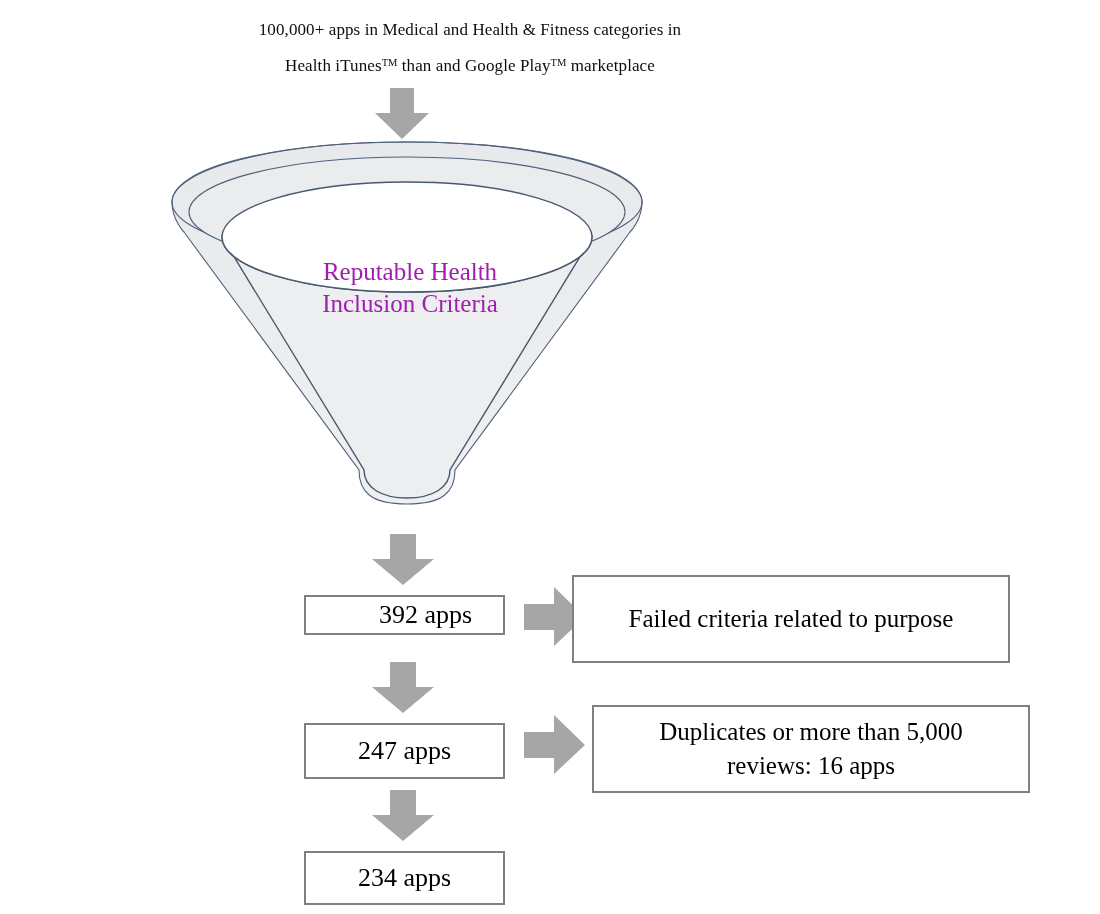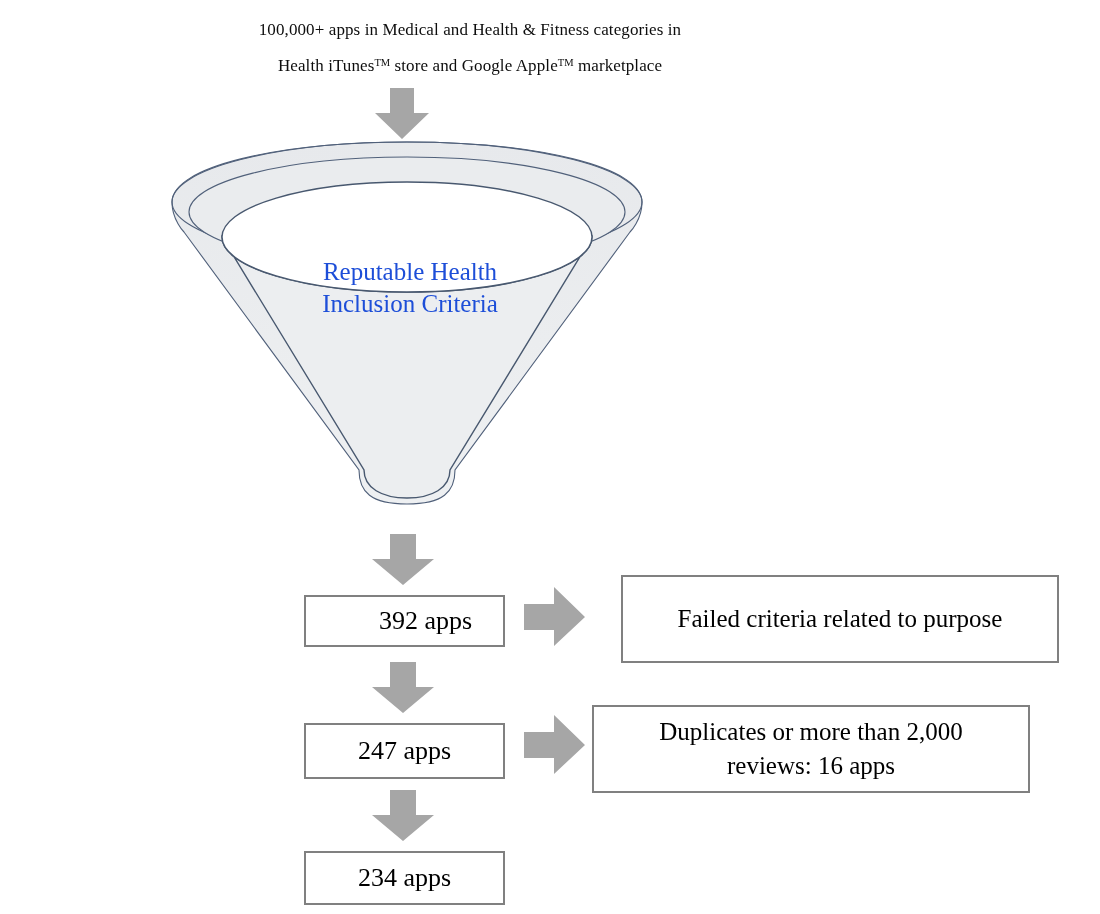--- a/index.html
+++ b/index.html
@@ -48,21 +48,21 @@
   #funnel-svg { display: block; width: 500px; height: 395px; }
 
   #funnel-label {
     position: absolute;
     left: 160px;
     top: 256px;
     width: 500px;
     text-align: center;
     font-size: 25px;
     line-height: 32px;
-    color: #1d4ed8;
+    color: #a21caf;
     pointer-events: none;
   }
   #funnel-label .line { display: block; }
 
   
   .arrow-down, .arrow-right {
     position: absolute;
   }
   .arrow-down svg, .arrow-right svg { display: block; }
 
@@ -83,39 +83,39 @@
     line-height: 30px;
   }
   .reason-box {
     font-size: 25px;
     line-height: 34px;
     padding: 0 14px;
   }
   .reason-box .inner { display: block; }
   .reason-box .line { display: block; white-space: nowrap; }
 
-  #box-392  { left: 304px; top: 595px;  width: 201px; height: 52px; padding-left: 42px; }
+  #box-392  { left: 304px; top: 595px;  width: 201px; height: 40px; padding-left: 42px; }
   #box-247  { left: 304px; top: 723px;  width: 201px; height: 56px; }
   #box-234  { left: 304px; top: 851px;  width: 201px; height: 54px; text-align: center; }
-  #box-failed    { left: 621px; top: 575px; width: 438px; height: 88px; }
+  #box-failed    { left: 572px; top: 575px; width: 438px; height: 88px; }
   #box-duplicates{ left: 592px; top: 705px; width: 438px; height: 88px; }
 
   #arrow-top      { left: 374px; top: 88px;  }
   #arrow-funnel   { left: 370px; top: 534px; }
   #arrow-392-247  { left: 370px; top: 662px; }
   #arrow-247-234  { left: 370px; top: 790px; }
   #arrow-r-1      { left: 524px; top: 586px; }
   #arrow-r-2      { left: 524px; top: 714px; }
 </style>
 </head>
 <body>
 
 <div id="header-text">
   <span class="line">100,000+ apps in Medical and Health &amp; Fitness categories in</span>
-  <span class="line"><span>Health iTunes</span><sup class="tm">TM</sup><span> store and Google Apple</span><sup class="tm">TM</sup><span> marketplace</span></span>
+  <span class="line"><span>Health iTunes</span><sup class="tm">TM</sup><span> than and Google Play</span><sup class="tm">TM</sup><span> marketplace</span></span>
 </div>
 
 <div class="arrow-down" id="arrow-top">
   <svg width="56" height="52" viewBox="0 0 56 52" xmlns="http://www.w3.org/2000/svg">
     <polygon points="16,0 40,0 40,25 55,25 28,51 1,25 16,25" fill="#a6a6a6"></polygon>
   </svg>
 </div>
 
 <div id="funnel-wrap">
   <svg id="funnel-svg" viewBox="0 0 500 395" xmlns="http://www.w3.org/2000/svg">
@@ -190,21 +190,21 @@
 </div>
 
 <div class="arrow-right" id="arrow-r-2">
   <svg width="62" height="62" viewBox="0 0 62 62" xmlns="http://www.w3.org/2000/svg">
     <polygon points="0,18 30,18 30,1 61,31 30,60 30,44 0,44" fill="#a6a6a6"></polygon>
   </svg>
 </div>
 
 <div class="flow-box reason-box" id="box-duplicates">
   <span class="inner">
-    <span class="line">Duplicates or more than 2,000</span>
+    <span class="line">Duplicates or more than 5,000</span>
     <span class="line">reviews: 16 apps</span>
   </span>
 </div>
 
 <div class="arrow-down" id="arrow-247-234">
   <svg width="66" height="52" viewBox="0 0 66 52" xmlns="http://www.w3.org/2000/svg">
     <polygon points="20,0 46,0 46,25 64,25 33,51 2,25 20,25" fill="#a6a6a6"></polygon>
   </svg>
 </div>
 

